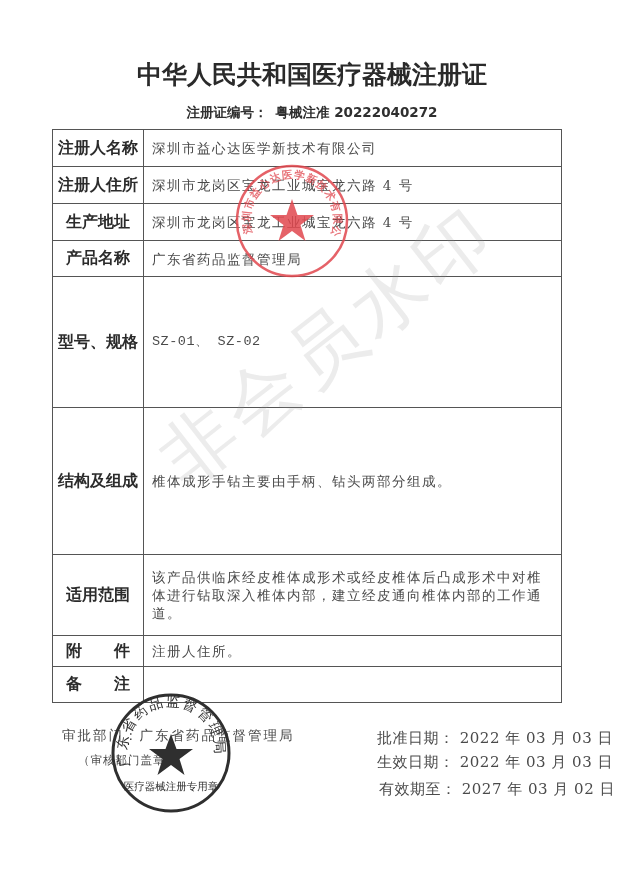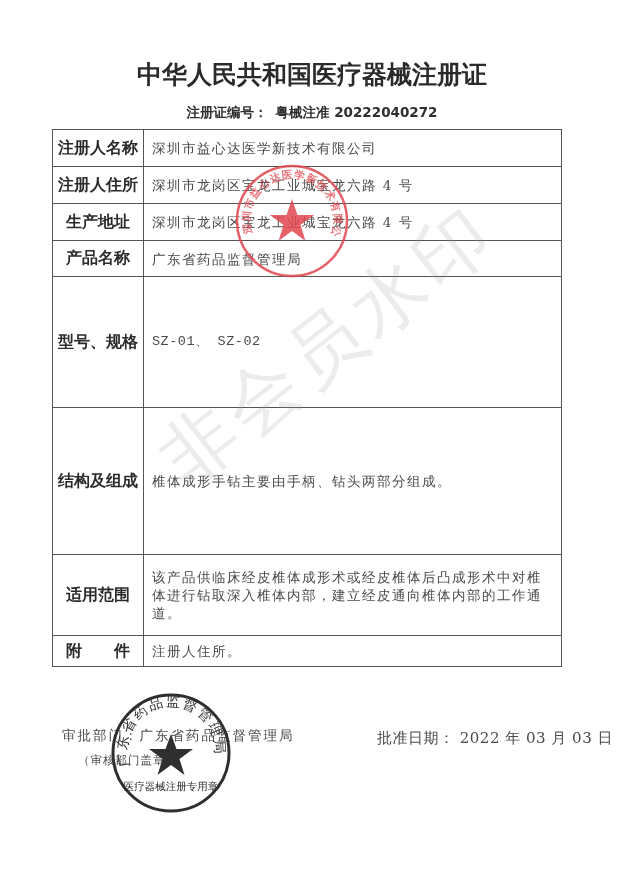--- a/index.html
+++ b/index.html
@@ -84,30 +84,36 @@
     <td class="val">椎体成形手钻主要由手柄、钻头两部分组成。</td>
   </tr>
   <tr style="height:81px">
     <td class="lab">适用范围</td>
     <td class="val multi">该产品供临床经皮椎体成形术或经皮椎体后凸成形术中对椎体进行钻取深入椎体内部，建立经皮通向椎体内部的工作通道。</td>
   </tr>
   <tr style="height:31px">
     <td class="lab">附　　件</td>
     <td class="val">注册人住所。</td>
   </tr>
+  <tr style="height:36px">
+    <td class="lab">备　　注</td>
+    <td class="val"></td>
+  </tr>
 </tbody>
   </table>
 
 <div class="footer-left">
   <span>审批部门：广东省药品监督管理局</span>
   <span class="sub">（审核部门盖章）</span>
 </div>
 
 <div class="dates">
   <div>批准日期： 2022 年 03 月 03 日</div>
+  <div>生效日期： 2022 年 03 月 03 日</div>
+  <div class="d3">有效期至： 2027 年 03 月 02 日</div>
 </div>
 
 <div class="watermark">非会员水印</div>
 
 <svg class="seal" style="left:234px;top:163px" width="116" height="116" viewBox="0 0 116 116">
   <defs>
     <path id="rarc" d="M 18 70 A 42 42 0 1 1 98 70"></path>
   </defs>
   <circle cx="58" cy="58" r="55" fill="none" stroke="#e0464e" stroke-width="2.5" opacity="0.85"></circle>
   <text font-size="10.5" fill="#e0464e" opacity="0.75" font-family="DejaVu Sans, sans-serif" font-weight="bold" letter-spacing="1">

